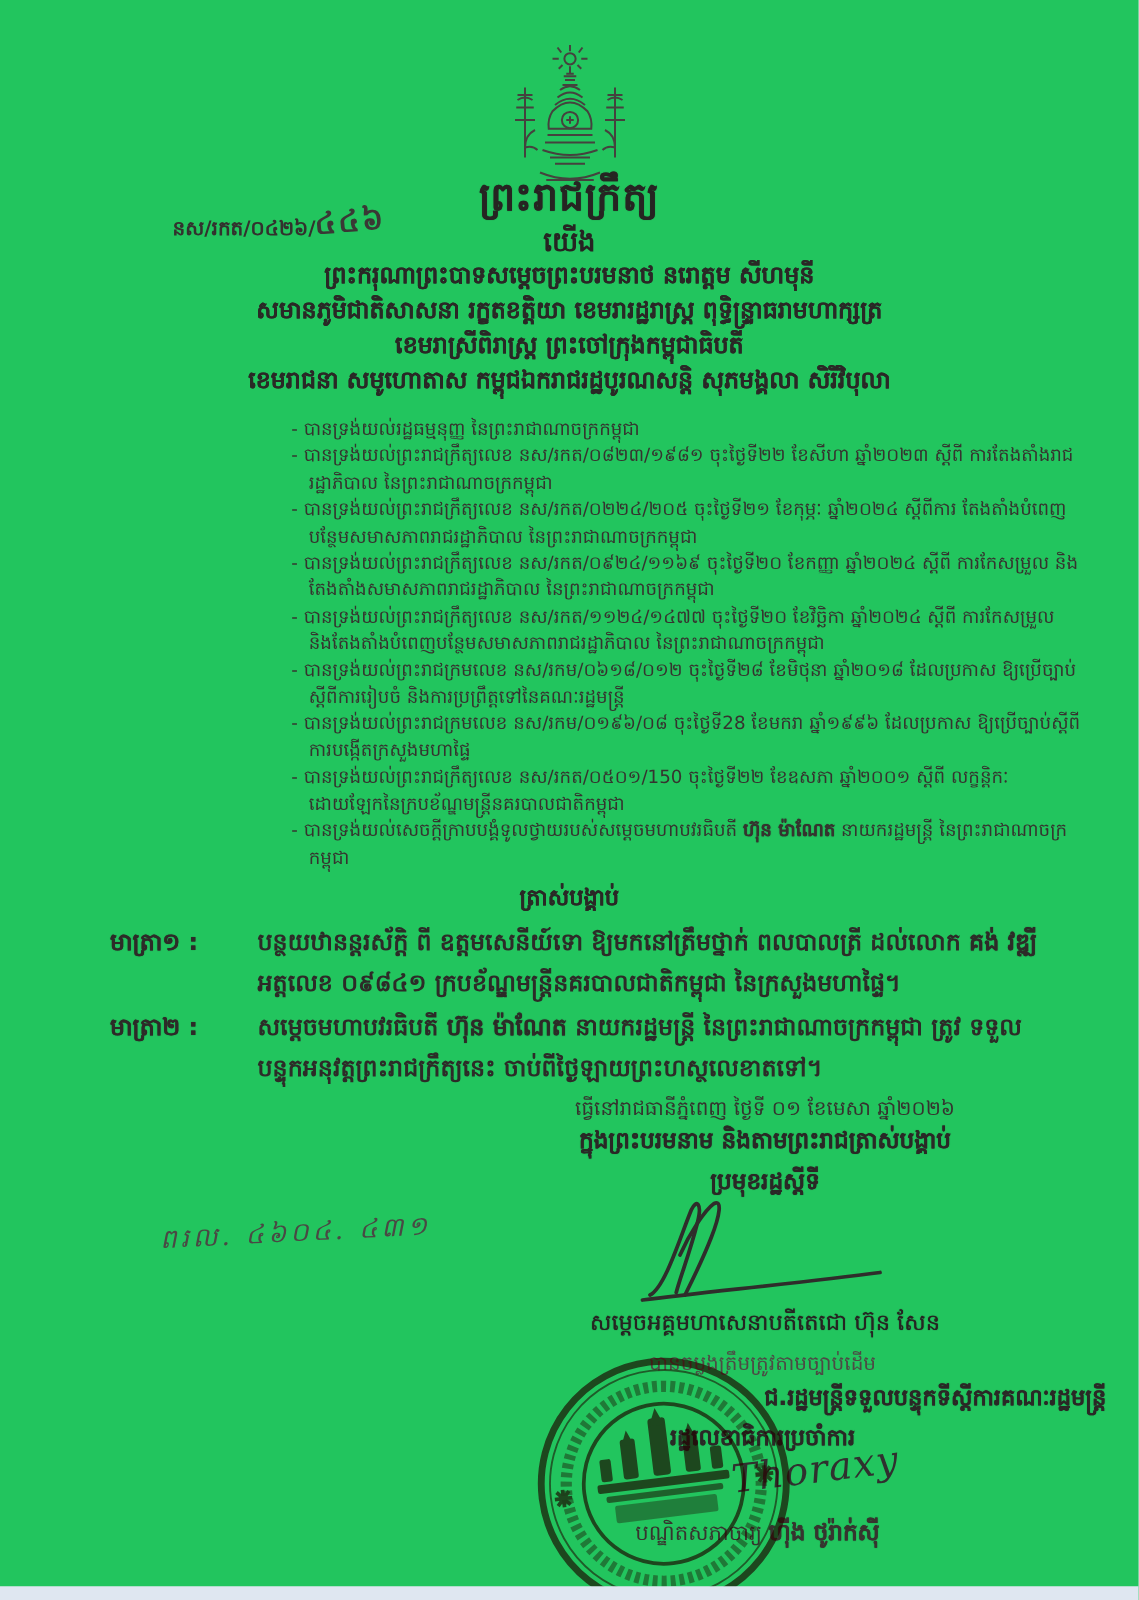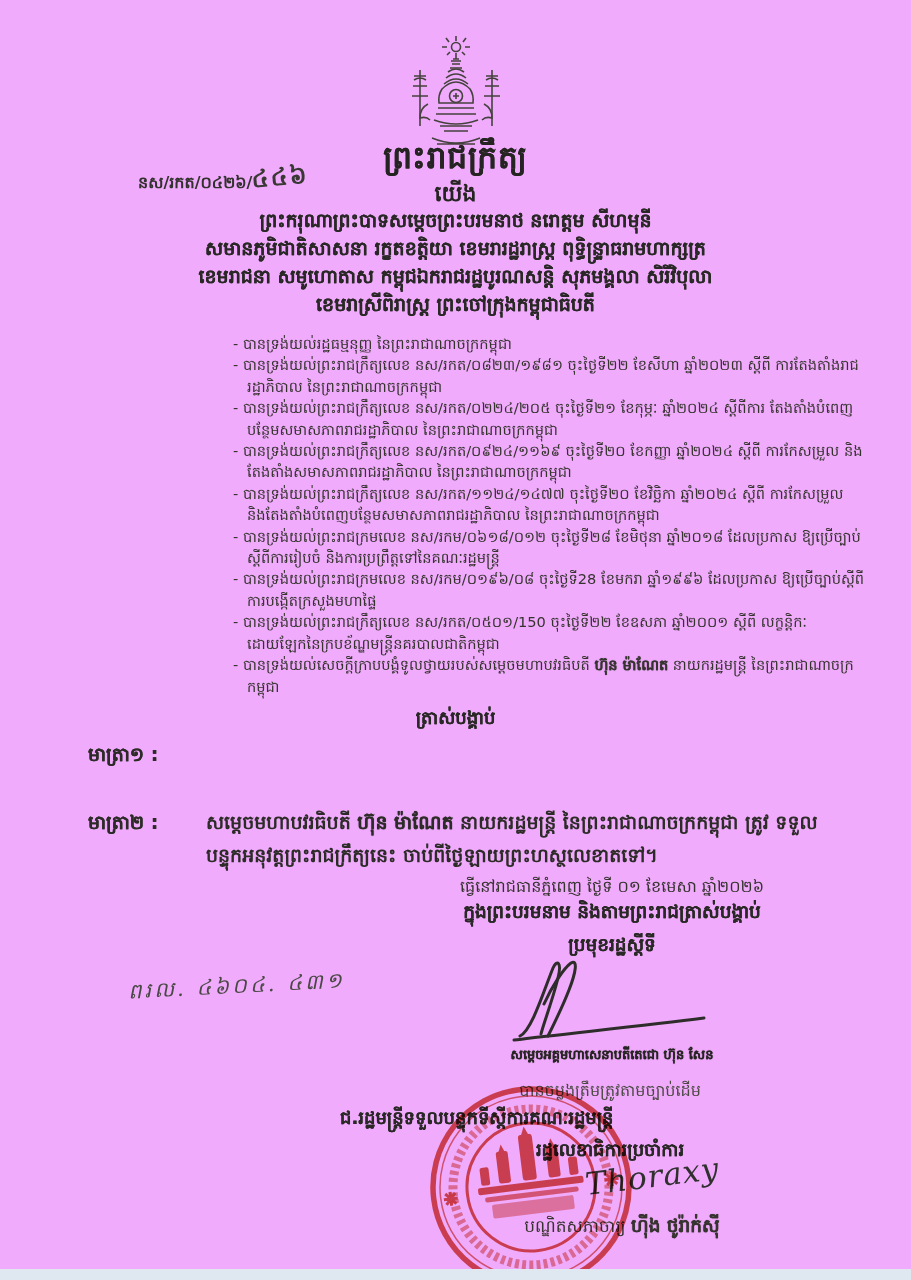--- a/index.html
+++ b/index.html
@@ -1,20 +1,20 @@
 <!DOCTYPE html>
 <html><head>
 <meta charset="utf-8">
 <style>
   html,body{margin:0;padding:0;background:#e9edf2;}
   .page{
     position:relative;
     width:911px;height:1280px;
     margin:0 auto;
-    background:#f0abfc;
+    background:#22c55e;
     overflow:hidden;
     font-family:"DejaVu Sans", sans-serif;
     color:#2e2c29;
   }
   .center{text-align:center;}
   .abs{position:absolute;}
 
   .doc-title{
     left:0;right:0;top:138px;
     font-size:31px;font-weight:bold;letter-spacing:1px;
@@ -83,46 +83,46 @@
     font-size:21px;color:#4a4844;
     font-style:italic;
     transform:rotate(-3deg);
     letter-spacing:3px;
     font-family:"DejaVu Serif", serif;
   }
   .hs-signature{left:492px;top:952px;}
 
   .signer-name{
     left:352px;width:520px;top:1046px;
-    font-size:13px;font-weight:bold;color:#262422;
+    font-size:18px;font-weight:normal;color:#262422;
     text-shadow:0 0 .8px #262422;text-align:center;
   }
   .certified{
     left:380px;width:460px;top:1080px;
     font-size:16px;color:#4d4a45;text-align:center;
   }
   .for-minister{
     left:340px;width:545px;top:1106px;
-    font-size:18px;font-weight:bold;color:#2a2826;text-align:left;
+    font-size:18px;font-weight:bold;color:#2a2826;text-align:right;
     text-shadow:0 0 .6px #2a2826;
   }
   .perm-secretary{
     left:380px;width:460px;top:1138px;
     font-size:18px;font-weight:bold;color:#2a2826;text-align:center;
     text-shadow:0 0 .6px #2a2826;
   }
   .thoraxy{
     left:585px;top:1158px;
     font-family:"DejaVu Serif", serif;
     font-style:italic;font-size:31px;color:#30302f;
     transform:rotate(-7deg);
     letter-spacing:1px;
   }
   .secretary-line{
-    left:392px;width:460px;top:1214px;
+    left:376px;width:460px;top:1214px;
     font-size:17px;color:#37342f;text-align:center;
   }
   .secretary-line b{font-size:18.5px;text-shadow:0 0 .7px #2a2826;}
 
   .stamp{
     left:426px;top:1082px;width:210px;height:210px;
     transform:rotate(-7deg);
     mix-blend-mode:multiply;
     opacity:.92;
   }
@@ -172,42 +172,43 @@
 
   <div class="abs ref-line">
     <span>នស/រកត/០៤២៦/</span><span class="ref-hand">៤៤៦</span>
   </div>
 
   <div class="abs we center">យើង</div>
 
   <div class="abs royal-title center">
     <div>ព្រះករុណាព្រះបាទសម្ដេចព្រះបរមនាថ នរោត្ដម សីហមុនី</div>
     <div>សមានភូមិជាតិសាសនា រក្ខតខត្តិយា ខេមរារដ្ឋរាស្ត្រ ពុទ្ធិន្ទ្រាធរាមហាក្សត្រ</div>
+    <div>ខេមរាស្រីពិរាស្ត្រ ព្រះចៅក្រុងកម្ពុជាធិបតី</div>
     <div>ខេមរាជនា សមូហោតាស កម្ពុជឯករាជរដ្ឋបូរណសន្តិ សុភមង្គលា សិរីវិបុលា</div>
-    <div>ខេមរាស្រីពិរាស្ត្រ ព្រះចៅក្រុងកម្ពុជាធិបតី</div>
   </div>
 
   <div class="abs preamble">
     <ul>
       <li><span>- </span><span>បានទ្រង់យល់រដ្ឋធម្មនុញ្ញ នៃព្រះរាជាណាចក្រកម្ពុជា</span><b class="strong-name"></b><span></span></li>
       <li><span>- </span><span>បានទ្រង់យល់ព្រះរាជក្រឹត្យលេខ នស/រកត/០៨២៣/១៩៨១ ចុះថ្ងៃទី២២ ខែសីហា ឆ្នាំ២០២៣ ស្ដីពី ការតែងតាំងរាជរដ្ឋាភិបាល នៃព្រះរាជាណាចក្រកម្ពុជា</span><b class="strong-name"></b><span></span></li>
       <li><span>- </span><span>បានទ្រង់យល់ព្រះរាជក្រឹត្យលេខ នស/រកត/០២២៤/២០៥ ចុះថ្ងៃទី២១ ខែកុម្ភៈ ឆ្នាំ២០២៤ ស្ដីពីការ តែងតាំងបំពេញបន្ថែមសមាសភាពរាជរដ្ឋាភិបាល នៃព្រះរាជាណាចក្រកម្ពុជា</span><b class="strong-name"></b><span></span></li>
       <li><span>- </span><span>បានទ្រង់យល់ព្រះរាជក្រឹត្យលេខ នស/រកត/០៩២៤/១១៦៩ ចុះថ្ងៃទី២០ ខែកញ្ញា ឆ្នាំ២០២៤ ស្ដីពី ការកែសម្រួល និងតែងតាំងសមាសភាពរាជរដ្ឋាភិបាល នៃព្រះរាជាណាចក្រកម្ពុជា</span><b class="strong-name"></b><span></span></li>
       <li><span>- </span><span>បានទ្រង់យល់ព្រះរាជក្រឹត្យលេខ នស/រកត/១១២៤/១៤៧៧ ចុះថ្ងៃទី២០ ខែវិច្ឆិកា ឆ្នាំ២០២៤ ស្ដីពី ការកែសម្រួល និងតែងតាំងបំពេញបន្ថែមសមាសភាពរាជរដ្ឋាភិបាល នៃព្រះរាជាណាចក្រកម្ពុជា</span><b class="strong-name"></b><span></span></li>
       <li><span>- </span><span>បានទ្រង់យល់ព្រះរាជក្រមលេខ នស/រកម/០៦១៨/០១២ ចុះថ្ងៃទី២៨ ខែមិថុនា ឆ្នាំ២០១៨ ដែលប្រកាស ឱ្យប្រើច្បាប់ស្ដីពីការរៀបចំ និងការប្រព្រឹត្តទៅនៃគណៈរដ្ឋមន្ត្រី</span><b class="strong-name"></b><span></span></li>
       <li><span>- </span><span>បានទ្រង់យល់ព្រះរាជក្រមលេខ នស/រកម/០១៩៦/០៨ ចុះថ្ងៃទី28 ខែមករា ឆ្នាំ១៩៩៦ ដែលប្រកាស ឱ្យប្រើច្បាប់ស្ដីពីការបង្កើតក្រសួងមហាផ្ទៃ</span><b class="strong-name"></b><span></span></li>
       <li><span>- </span><span>បានទ្រង់យល់ព្រះរាជក្រឹត្យលេខ នស/រកត/០៥០១/150 ចុះថ្ងៃទី២២ ខែឧសភា ឆ្នាំ២០០១ ស្ដីពី លក្ខន្តិកៈដោយឡែកនៃក្របខ័ណ្ឌមន្ត្រីនគរបាលជាតិកម្ពុជា</span><b class="strong-name"></b><span></span></li>
       <li><span>- </span><span>បានទ្រង់យល់សេចក្ដីក្រាបបង្គំទូលថ្វាយរបស់សម្ដេចមហាបវរធិបតី </span><b class="strong-name">ហ៊ុន ម៉ាណែត</b><span> នាយករដ្ឋមន្ត្រី នៃព្រះរាជាណាចក្រកម្ពុជា</span></li>
     </ul>
   </div>
 
   <div class="abs order-heading center">ត្រាស់បង្គាប់</div>
 
   <div class="abs article article-1">
     <div class="lbl">មាត្រា១ :</div>
+    <div class="txt"><span>បន្ថយឋានន្តរស័ក្តិ ពី ឧត្តមសេនីយ៍ទោ ឱ្យមកនៅត្រឹមថ្នាក់ ពលបាលត្រី ដល់លោក </span><b class="strong-name">គង់ វឌ្ឍី</b><span> អត្តលេខ ០៩៨៤១ ក្របខ័ណ្ឌមន្ត្រីនគរបាលជាតិកម្ពុជា នៃក្រសួងមហាផ្ទៃ។</span></div>
   </div>
 
   <div class="abs article article-2">
     <div class="lbl">មាត្រា២ :</div>
     <div class="txt"><span>សម្ដេចមហាបវរធិបតី </span><b class="strong-name">ហ៊ុន ម៉ាណែត</b><span> នាយករដ្ឋមន្ត្រី នៃព្រះរាជាណាចក្រកម្ពុជា ត្រូវ ទទួលបន្ទុកអនុវត្តព្រះរាជក្រឹត្យនេះ ចាប់ពីថ្ងៃឡាយព្រះហស្ថលេខាតទៅ។</span></div>
   </div>
 
   <div class="abs closing-block">
     <p class="place-date"><span>ធ្វើនៅរាជធានីភ្នំពេញ ថ្ងៃទី </span><span>០១</span><span> ខែមេសា ឆ្នាំ២០២៦</span></p>
     <p class="in-royal-name">ក្នុងព្រះបរមនាម និងតាមព្រះរាជត្រាស់បង្គាប់</p>

